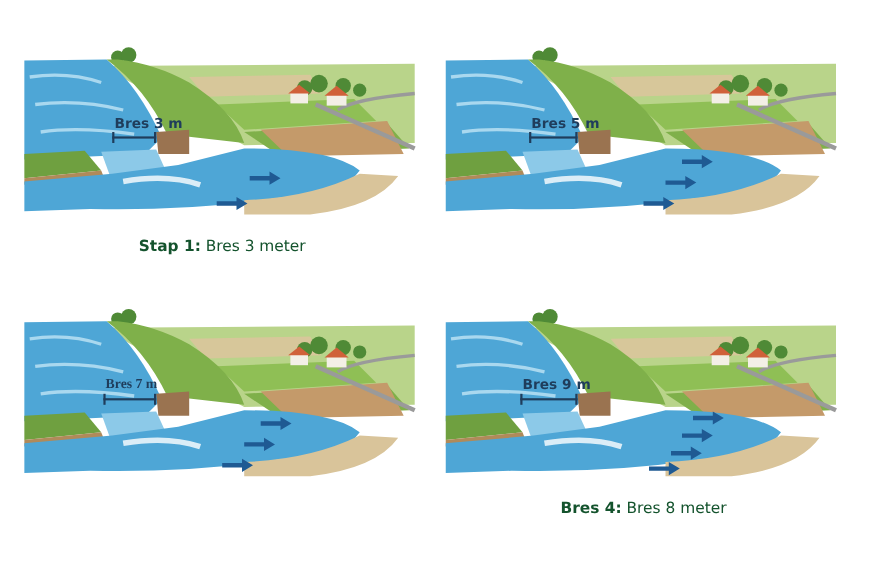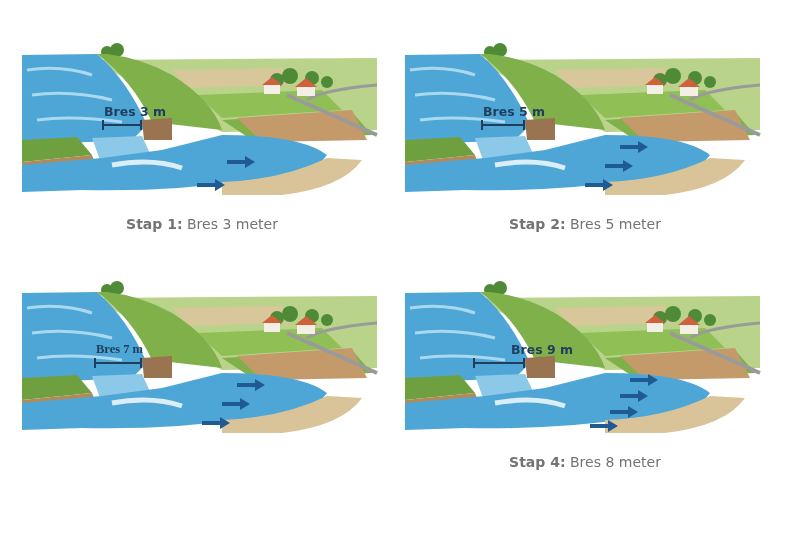--- a/index.html
+++ b/index.html
@@ -1,19 +1,19 @@
 <!DOCTYPE html>
 <html><head>
 <meta charset="utf-8">
 <style>
   html, body { margin: 0; padding: 0; background: #ffffff; }
   body { width: 800px; height: 533px; position: relative; overflow: hidden; font-family: "DejaVu Sans", sans-serif; }
   .panel { position: absolute; width: 360px; height: 210px; }
   .scene { position: absolute; left: 0; top: 0; width: 360px; height: 160px; }
-  .caption { position: absolute; left: 0; width: 360px; top: 176px; text-align: center; font-size: 14px; color: #737373; }
+  .caption { position: absolute; left: 0; width: 360px; top: 176px; text-align: center; font-size: 14px; color: #14532d; }
   .caption b { font-weight: bold; }
   .bres-label { position: absolute; font-size: 12.5px; font-weight: bold; color: #1f3d5c; }
   .bres-bar { position: absolute; height: 2px; background: #1f3d5c; }
   .bres-bar::before, .bres-bar::after { content: ""; position: absolute; top: -4px; width: 2px; height: 10px; background: #1f3d5c; }
   .bres-bar::before { left: 0; } .bres-bar::after { right: 0; }
 </style>
 </head>
 <body>
 
 <div id="panels">
@@ -121,21 +121,20 @@
       <path d="M200 142 Q260 140 305 118 L340 120 Q320 148 260 155 L200 155 Z" fill="#d9c49a"></path>
 
       <g class="arrows" fill="#1f5a93">
           <polygon points="215,105 233,105 233,101 243,107 233,113 233,109 215,109"></polygon>
           <polygon points="200,124 218,124 218,120 228,126 218,132 218,128 200,128"></polygon>
           <polygon points="180,143 198,143 198,139 208,145 198,151 198,147 180,147"></polygon>
         </g>
     </svg>
     <div class="bres-label" style="left: 78px; top: 64px;">Bres 5 m</div>
     <div class="bres-bar" style="left: 76px; top: 84px; width: 44px;"></div>
-    <div class="caption"><b>Stap 2:</b><span> Bres 5 meter</span></div>
   </div>
     <div class="panel" style="left: 22px; top: 278px; font-family: Liberation Serif, serif;">
     <svg class="scene" viewBox="0 0 360 160" width="360" height="160">
 
       <rect x="0" y="0" width="360" height="160" fill="#ffffff"></rect>
 
       <path d="M70 20 L355 18 L355 90 L200 92 Z" fill="#b9d48a"></path>
       <path d="M150 30 L260 28 L270 45 L165 48 Z" fill="#d7c79a"></path>
       <path d="M175 55 L300 50 L320 70 L200 78 Z" fill="#8fbf55"></path>
       <path d="M200 80 L330 72 L350 95 L230 100 Z" fill="#7fb04a"></path>
@@ -233,17 +232,17 @@
 
       <path d="M200 142 Q260 140 305 118 L340 120 Q320 148 260 155 L200 155 Z" fill="#d9c49a"></path>
 
       <g class="arrows" fill="#1f5a93">
           <polygon points="225,100 243,100 243,96 253,102 243,108 243,104 225,104"></polygon>
           <polygon points="215,116 233,116 233,112 243,118 233,124 233,120 215,120"></polygon>
           <polygon points="205,132 223,132 223,128 233,134 223,140 223,136 205,136"></polygon>
           <polygon points="185,146 203,146 203,142 213,148 203,154 203,150 185,150"></polygon>
         </g>
     </svg>
-    <div class="bres-label" style="left: 70px; top: 64px; margin-left: 36px;">Bres 9 m</div>
+    <div class="bres-label" style="left: 70px; top: 64px;">Bres 9 m</div>
     <div class="bres-bar" style="left: 68px; top: 84px; width: 52px;"></div>
-    <div class="caption"><b>Stap 4:</b><span> Bres 8 meter</span></div>
+    <div class="caption"><b>Bres 4:</b><span> Bres 8 meter</span></div>
   </div>
   </div>
 
 </body></html>

